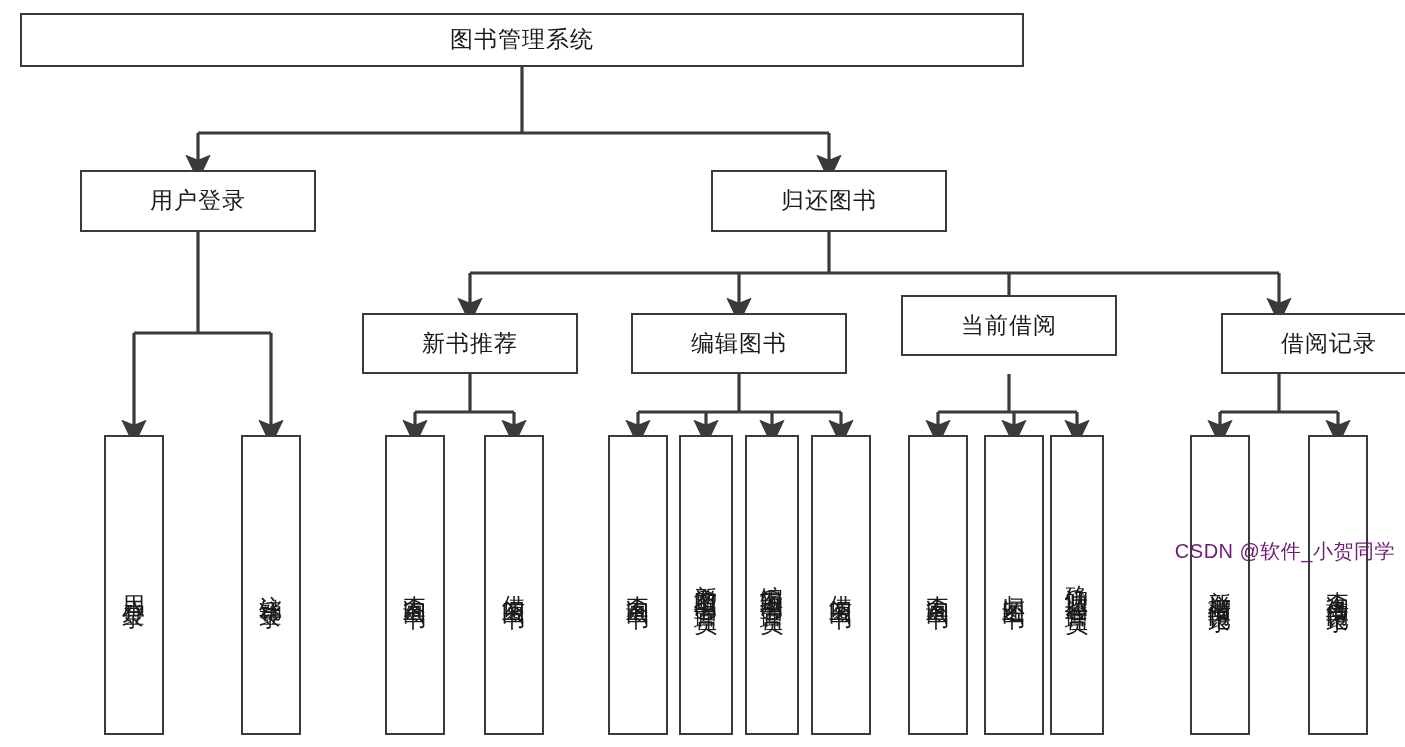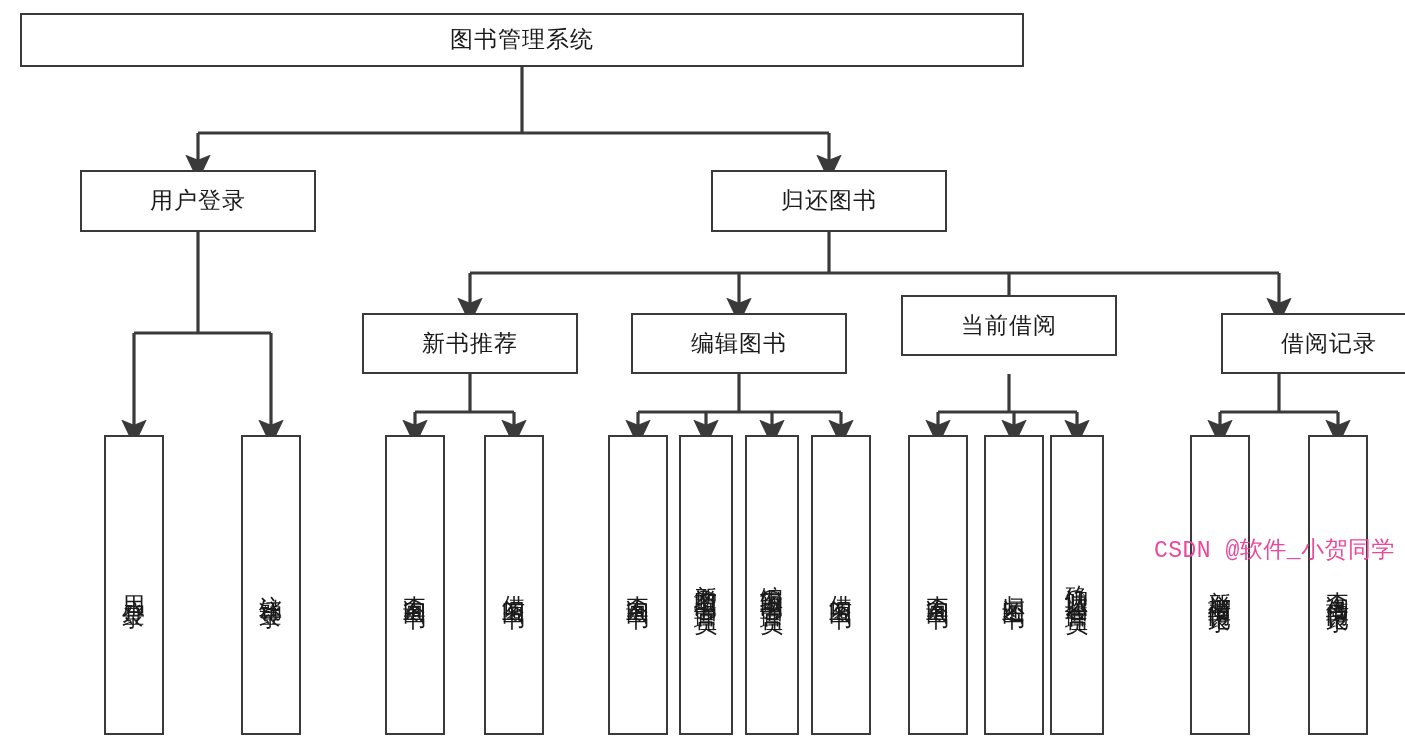--- a/index.html
+++ b/index.html
@@ -43,26 +43,25 @@
     text-orientation:upright;
     font-size:23px;
     letter-spacing:4px;
     line-height:1.05;
     white-space:normal;
   }
   .watermark{
     position:absolute;
     right:10px;
     bottom:6px;
-    font-size:23px;
-    color:#ec4899;
+    font-size:20px;
+    color:#701a75;
     letter-spacing:0.5px;
     white-space:nowrap;
     user-select:none;
-    font-family:Liberation Mono, monospace;
   }
 </style>
 </head>
 <body>
 
 <div id="canvas">
   <svg class="edges" id="edges" viewBox="0 0 1405 747">
     <defs>
       <marker id="arrow" markerWidth="10" markerHeight="10" refX="4.2" refY="4" orient="auto" markerUnits="strokeWidth">
         <path d="M0,0 L8.4,4 L0,8 L1.6,4 z" fill="#3a3a3a"></path>

